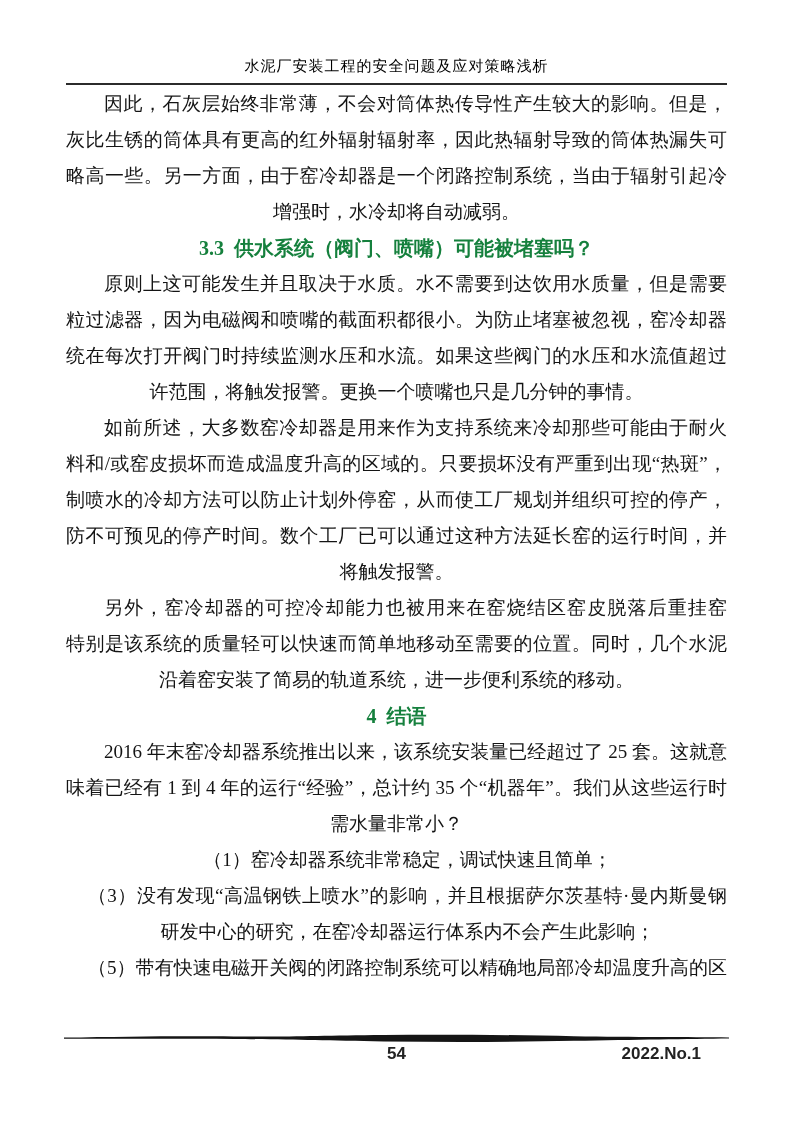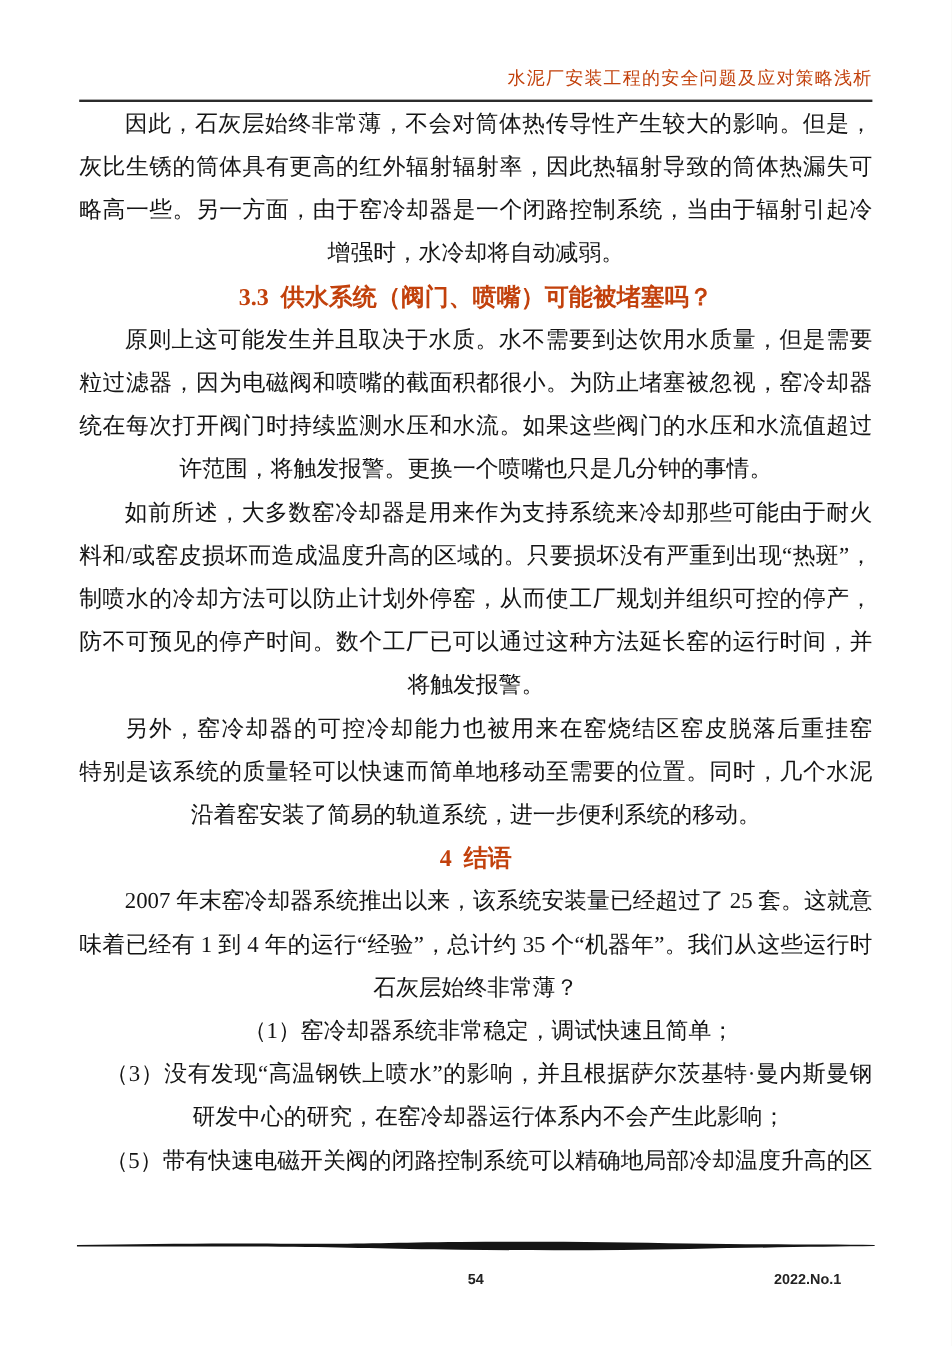--- a/index.html
+++ b/index.html
@@ -18,25 +18,25 @@
     overflow: hidden;
     box-sizing: border-box;
   }
   .page-header {
     position: absolute;
     top: 56px;
     left: 66px;
     width: 661px;
   }
   .running-title {
-    text-align: right;
+    text-align: center;
     font-size: 15px;
     line-height: 20px;
     letter-spacing: 1px;
-    color: #c2410c;
+    color: #000000;
     white-space: pre-wrap;
   }
   .header-rule {
     margin-top: 7px;
     border-bottom: 2px solid #2b2b2b;
     height: 0;
   }
   .doc-body {
     position: absolute;
     top: 86px;
@@ -55,40 +55,40 @@
   .line.fj {
     text-align: justify;
     text-align-last: justify;
     text-justify: inter-character;
   }
   .ind-p { text-indent: 2em; }
   .ind-i { text-indent: 1.15em; }
   .heading {
     font-weight: bold;
     font-size: 20px;
-    color: #c2410c;
+    color: #15803d;
     font-family: "Liberation Serif", "DejaVu Serif", serif;
   }
   .page-footer {
     position: absolute;
     left: 64px;
     width: 665px;
     top: 1034px;
   }
   .footer-rule-svg {
     display: block;
     width: 665px;
     height: 9px;
   }
   .footer-text-row {
     position: relative;
     height: 18px;
-    margin-top: 16px;
+    margin-top: 1px;
     font-family: "Liberation Sans", "DejaVu Sans", sans-serif;
-    font-size: 12px;
+    font-size: 17px;
     color: #222;
   }
   .page-number {
     position: absolute;
     left: 50%;
     transform: translateX(-50%);
     top: 0;
     font-weight: 600;
   }
   .issue-label {
@@ -127,23 +127,23 @@
     <div class="line fj">制喷水的冷却方法可以防止计划外停窑，从而使工厂规划并组织可控的停产，预</div>
     <div class="line fj">防不可预见的停产时间。数个工厂已可以通过这种方法延长窑的运行时间，并节</div>
     <div class="line">将触发报警。</div>
 
     <div class="line fj ind-p">另外，窑冷却器的可控冷却能力也被用来在窑烧结区窑皮脱落后重挂窑皮。</div>
     <div class="line fj">特别是该系统的质量轻可以快速而简单地移动至需要的位置。同时，几个水泥厂</div>
     <div class="line">沿着窑安装了简易的轨道系统，进一步便利系统的移动。</div>
 
     <div class="line heading">4  结语</div>
 
-    <div class="line fj ind-p">2007 年末窑冷却器系统推出以来，该系统安装量已经超过了 25 套。这就意</div>
+    <div class="line fj ind-p">2016 年末窑冷却器系统推出以来，该系统安装量已经超过了 25 套。这就意</div>
     <div class="line fj">味着已经有 1 到 4 年的运行“经验”，总计约 35 个“机器年”。我们从这些运行时间</div>
-    <div class="line">石灰层始终非常薄？</div>
+    <div class="line">需水量非常小？</div>
 
     <div class="line ind-i">（1）窑冷却器系统非常稳定，调试快速且简单；</div>
     <div class="line fj ind-i">（3）没有发现“高温钢铁上喷水”的影响，并且根据萨尔茨基特·曼内斯曼钢铁</div>
     <div class="line ind-i">研发中心的研究，在窑冷却器运行体系内不会产生此影响；</div>
     <div class="line fj ind-i">（5）带有快速电磁开关阀的闭路控制系统可以精确地局部冷却温度升高的区</div>
   </div>
 
   <div class="page-footer">
     <svg class="footer-rule-svg" viewBox="0 0 665 9" preserveAspectRatio="none" aria-hidden="true">
       <path fill="#151515" d="

